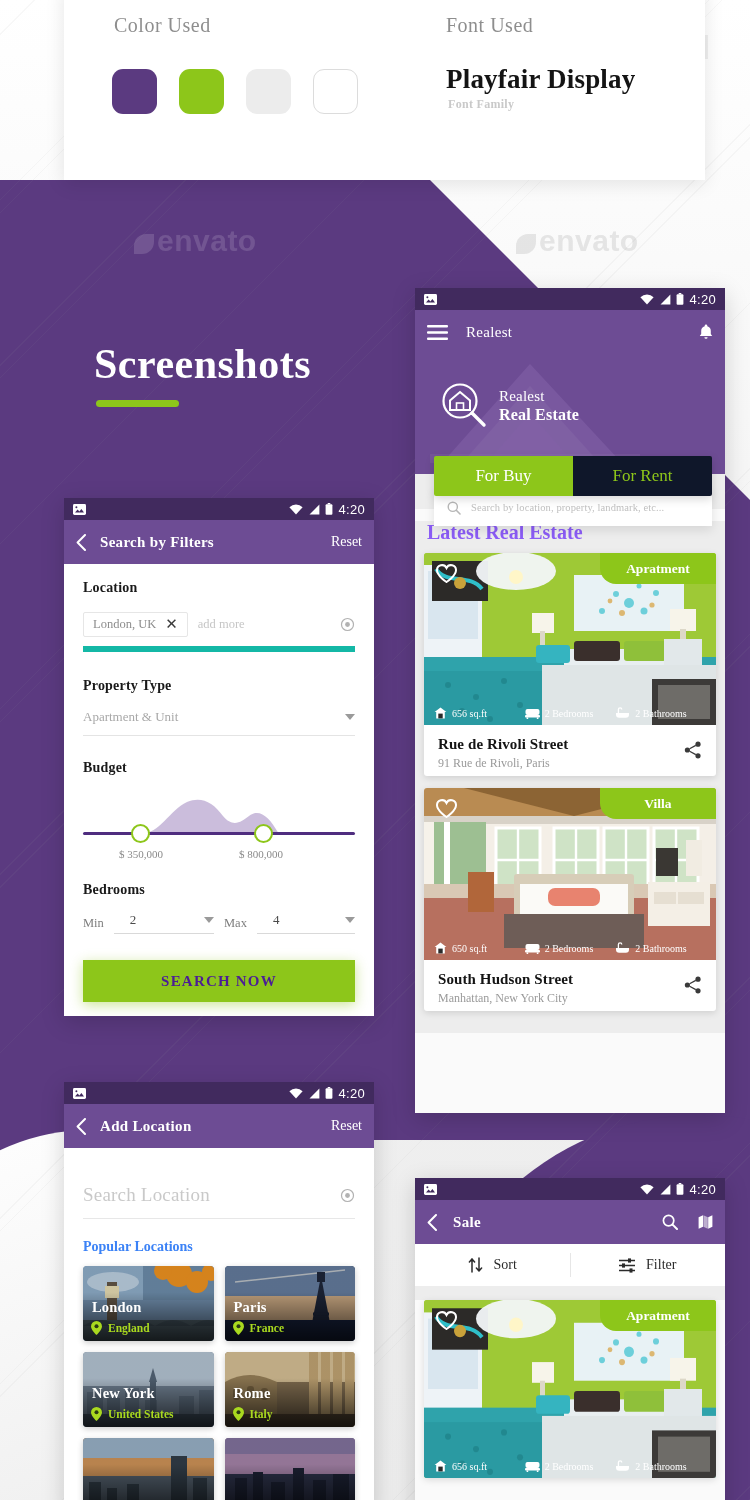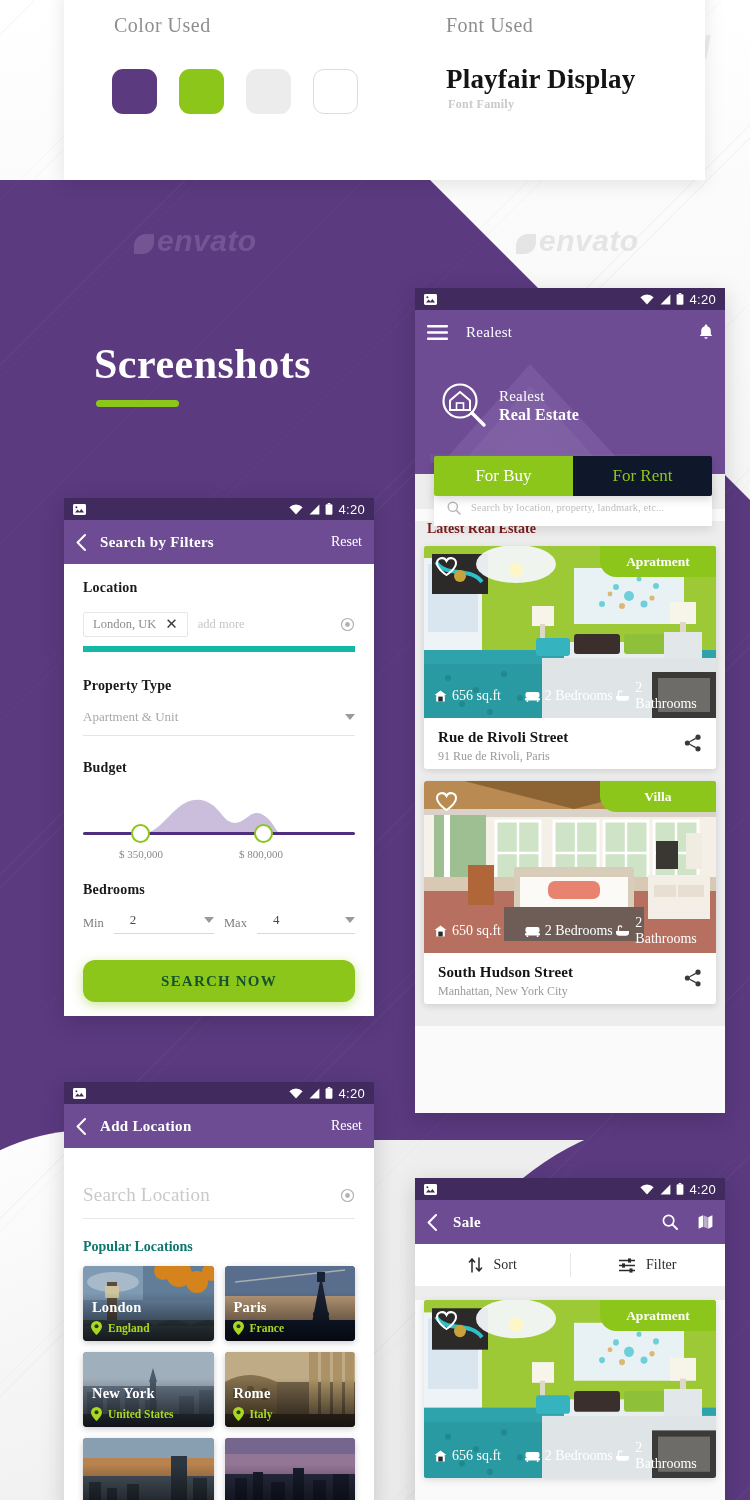--- a/index.html
+++ b/index.html
@@ -41,21 +41,21 @@
   .hatch {
     position:absolute; inset:0; pointer-events:none; opacity:.2;
     background-image:
       repeating-linear-gradient(-45deg, rgba(160,160,160,.35) 0 1px, transparent 1px 9px);
     -webkit-mask-image: repeating-linear-gradient(-45deg, #000 0 14px, transparent 14px 120px);
             mask-image: repeating-linear-gradient(-45deg, #000 0 14px, transparent 14px 120px);
   }
   .wm {
     position:absolute; color:rgba(150,150,150,.22);
     font-family:"Liberation Sans",sans-serif; font-size:30px; font-weight:700;
-    letter-spacing:.5px; white-space:nowrap; user-select:none;font-style:italic;
+    letter-spacing:.5px; white-space:nowrap; user-select:none;
   }
   .wm.light { color:rgba(255,255,255,.14); }
   .wm .leaf { display:inline-block; width:20px; height:20px; border-radius:60% 0 60% 0;
               background:currentColor; vertical-align:-3px; margin-right:3px; }
 
   
   .spec-card {
     position:absolute; left:64px; top:-16px; width:641px; height:196px;
     background:#fff; box-shadow:0 4px 18px rgba(0,0,0,.10);
   }
@@ -106,64 +106,64 @@
   .budget-wrap { position:relative; margin-top:18px; height:52px; }
   .slider-line { position:absolute; left:0; right:0; top:38px; height:3px; background:#4f2d7f; border-radius:2px; }
   .knob { position:absolute; top:30px; width:19px; height:19px; border-radius:50%; background:#fff; border:2.5px solid #8dc61a; }
   .budget-vals { display:flex; margin-top:2px; font-size:11px; color:#8a8a8a; }
   .bed-row { display:flex; align-items:flex-end; margin-top:14px; gap:10px; }
   .bed-grp { display:flex; align-items:center; gap:10px; flex:1; }
   .bed-lbl { font-size:12.5px; color:#7d7d7d; }
   .bed-sel { flex:1; display:flex; align-items:center; border-bottom:1px solid #d9d9d9; padding-bottom:5px; }
   .bed-val { font-size:13px; color:#4a4a4a; margin:0 auto 0 16px; }
   .search-now {
-    margin-top:26px; height:42px; background:#8dc61a; border-radius:12px; border:0; width:100%;
-    color:#14532d; font-family:"Liberation Serif",serif; font-weight:700; font-size:15px; letter-spacing:1.2px;
+    margin-top:26px; height:42px; background:#8dc61a; border-radius:0; border:0; width:100%;
+    color:#4c1d95; font-family:"Liberation Serif",serif; font-weight:700; font-size:15px; letter-spacing:1.2px;
     box-shadow:0 3px 12px rgba(141,198,26,.45);
   }
 
   
   #phone-home { left:415px; top:288px; width:310px; height:825px; }
   .hero { position:relative; height:120px; background:#6d4c94; overflow:hidden; }
   .hero-bldg { position:absolute; left:-5px; top:4px; width:250px; height:130px; opacity:.30; }
   .hero-brand { position:absolute; left:84px; top:34px; color:#fff; }
   .hero-brand .l1 { font-size:15px; font-weight:400; letter-spacing:.2px; }
   .hero-brand .l2 { font-size:16px; font-weight:700; letter-spacing:.2px; margin-top:1px; }
   .hero-logo { position:absolute; left:24px; top:27px; }
   .segment { position:absolute; left:19px; top:168px; width:278px; height:40px; display:flex;
              box-shadow:0 3px 10px rgba(0,0,0,.16); border-radius:2px; overflow:hidden; z-index:3;}
   .seg { flex:1; display:flex; align-items:center; justify-content:center; font-size:17px; font-weight:400; }
   .seg.on  { background:#8dc61a; color:#fff; }
   .seg.off { background:#0f172a; color:#8dc61a; }
   .searchbar { position:absolute; left:19px; top:201px; width:278px; height:37px; background:#fff;
                display:flex; align-items:center; gap:10px; padding:0 13px; z-index:2;
                box-shadow:0 4px 10px rgba(0,0,0,.10); }
   .searchbar .ph { font-size:10.5px; color:#c0c0c0; letter-spacing:.1px; }
-  .section-title { font-size:14px; font-weight:700; color:#7f1d1d; margin:12px 12px 9px 12px; }
+  .section-title { font-size:20px; font-weight:700; color:#8b5cf6; margin:12px 12px 9px 12px; }
   .list-area { background:#ededed; padding-bottom:10px; }
   .card { margin:0 9px 12px; background:#fff; border-radius:3px; box-shadow:0 2px 7px rgba(0,0,0,.13); overflow:hidden; }
   .card-img { position:relative; height:172px; overflow:hidden; }
   .badge { position:absolute; right:0; top:0; min-width:116px; height:31px; background:#8dc61a; color:#fff;
            font-size:13.5px; font-weight:700; display:flex; align-items:center; justify-content:center;
            padding:0 13px; border-bottom-left-radius:16px;text-align:right; }
   .heart { position:absolute; left:12px; top:11px; }
-  .meta { position:absolute; left:0; right:0; bottom:6px; display:flex; color:#fff; font-size:14px;
+  .meta { position:absolute; left:0; right:0; bottom:6px; display:flex; color:#fff; font-size:10px;
           align-items:center; padding:0 10px; }
   .meta .m { display:flex; align-items:center; gap:5px; flex:1; }
   .card-body { padding:11px 14px 5px; display:flex; align-items:flex-start; }
   .card-title { font-size:15px; font-weight:700; color:#141414; letter-spacing:.1px; }
   .card-sub { font-size:12px; color:#9a9a9a; margin-top:3px; }
   .share { margin-left:auto; margin-top:5px; }
 
   
   #phone-addloc { left:64px; top:1082px; width:310px; height:430px; }
   .al-body { background:#fff; height:100%; padding:36px 19px 0; }
   .al-search { display:flex; align-items:center; border-bottom:1px solid #e7e7e7; padding-bottom:12px; }
   .al-ph { font-size:19px; color:#c9c9c9; letter-spacing:.2px; }
-  .pop-title { font-size:14px; font-weight:700; color:#0f766e; margin:20px 0 11px; }
+  .pop-title { font-size:14px; font-weight:700; color:#3b82f6; margin:20px 0 11px; }
   .loc-grid { display:grid; grid-template-columns:1fr 1fr; gap:11px; }
   .loc-card { position:relative; height:75px; border-radius:4px; overflow:hidden; box-shadow:0 2px 6px rgba(0,0,0,.2); }
   .loc-shade { position:absolute; inset:0; background:linear-gradient(180deg,rgba(0,0,0,.05) 35%,rgba(0,0,0,.72) 100%); }
   .loc-name { position:absolute; left:9px; bottom:25px; color:#fff; font-size:14.5px; font-weight:700; letter-spacing:.2px; }
   .loc-country { position:absolute; left:25px; bottom:7px; color:#a9d91f; font-size:11.5px; font-weight:700; }
   .loc-pin { position:absolute; left:8px; bottom:6px; }
 
   
   #phone-sale { left:415px; top:1178px; width:310px; height:340px; }
   .sortbar { display:flex; height:42px; background:#fff; }

